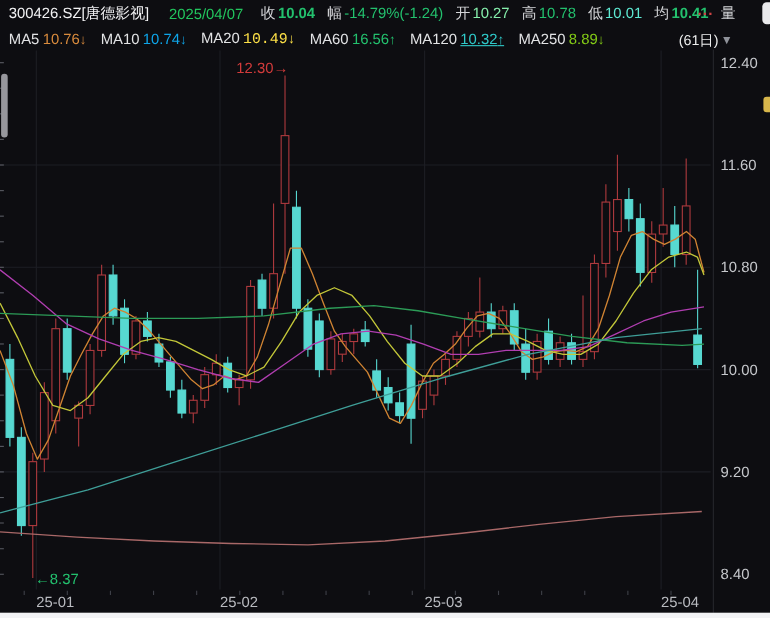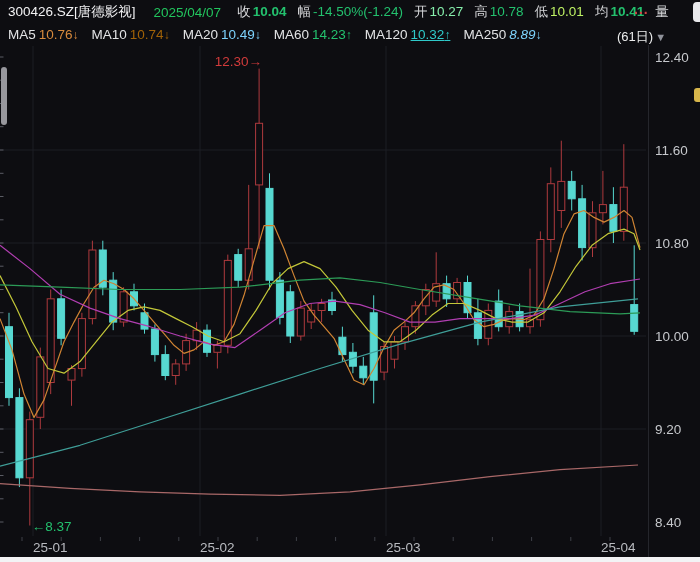--- a/index.html
+++ b/index.html
@@ -40,36 +40,36 @@
 </style>
 </head>
 <body>
 
 <div class="screen">
 
   <div class="hdr row1">
     <span class="sym">300426.SZ[唐德影视]</span>
     <span class="date">2025/04/07</span>
     <span class="qpair"><span class="q-label">收</span><span class="q-value" style="color: rgb(35, 193, 110); font-weight: bold;">10.04</span></span>
-    <span class="qpair"><span class="q-label">幅</span><span class="q-value" style="color: rgb(35, 193, 110);">-14.50%(-1.24)</span></span>
+    <span class="qpair"><span class="q-label">幅</span><span class="q-value" style="color: rgb(35, 193, 110);">-14.79%(-1.24)</span></span>
     <span class="qpair"><span class="q-label">开</span><span class="q-value" style="color: #86efac;">10.27</span></span>
     <span class="qpair"><span class="q-label">高</span><span class="q-value" style="color: rgb(35, 193, 110);">10.78</span></span>
-    <span class="qpair"><span class="q-label">低</span><span class="q-value" style="color: #bef264;">10.01</span></span>
+    <span class="qpair"><span class="q-label">低</span><span class="q-value" style="color: #5eead4;">10.01</span></span>
     <span class="qpair"><span class="q-label">均</span><span class="q-value" style="color: rgb(35, 193, 110); font-weight: bold;">10.41</span></span>
     <span class="qpair"><span class="q-label">量</span><span class="q-value" style="color: rgb(35, 193, 110);"></span></span>
   </div>
   <span class="more-dots">...</span>
 
   <div class="hdr row2">
     <span class="ma-item"><span class="ma-name">MA5</span><span class="ma-value" style="color: rgb(217, 139, 61);"><span>10.76</span><span class="arr">↓</span></span></span>
-    <span class="ma-item"><span class="ma-name">MA10</span><span class="ma-value" style="color: #a16207;"><span>10.74</span><span class="arr">↓</span></span></span>
-    <span class="ma-item"><span class="ma-name">MA20</span><span class="ma-value" style="color: #7dd3fc;"><span>10.49</span><span class="arr">↓</span></span></span>
-    <span class="ma-item"><span class="ma-name">MA60</span><span class="ma-value" style="color: rgb(35, 193, 110);"><span>14.23</span><span class="arr">↑</span></span></span>
+    <span class="ma-item"><span class="ma-name">MA10</span><span class="ma-value" style="color: #0ea5e9;"><span>10.74</span><span class="arr">↓</span></span></span>
+    <span class="ma-item"><span class="ma-name">MA20</span><span class="ma-value" style="color: #fde047; font-family: Liberation Mono, monospace;"><span>10.49</span><span class="arr">↓</span></span></span>
+    <span class="ma-item"><span class="ma-name">MA60</span><span class="ma-value" style="color: rgb(35, 193, 110);"><span>16.56</span><span class="arr">↑</span></span></span>
     <span class="ma-item"><span class="ma-name">MA120</span><span class="ma-value" style="color: rgb(47, 201, 201); text-decoration: underline;"><span>10.32</span><span class="arr">↑</span></span></span>
-    <span class="ma-item"><span class="ma-name">MA250</span><span class="ma-value" style="color: #7dd3fc; font-style: italic;"><span>8.89</span><span class="arr">↓</span></span></span>
+    <span class="ma-item"><span class="ma-name">MA250</span><span class="ma-value" style="color: #84cc16;"><span>8.89</span><span class="arr">↓</span></span></span>
   </div>
 
   <span class="period">
     <span class="p-text">(61日)</span>
     <span class="tri">▼</span>
   </span>
 
   <svg id="chart" width="700" height="562" viewBox="0 0 700 562">
       <line x1="0" y1="150.0" x2="646" y2="150.0" stroke="#1d1e24" stroke-width="1"></line>
       <line x1="0" y1="243.0" x2="646" y2="243.0" stroke="#1d1e24" stroke-width="1"></line>

